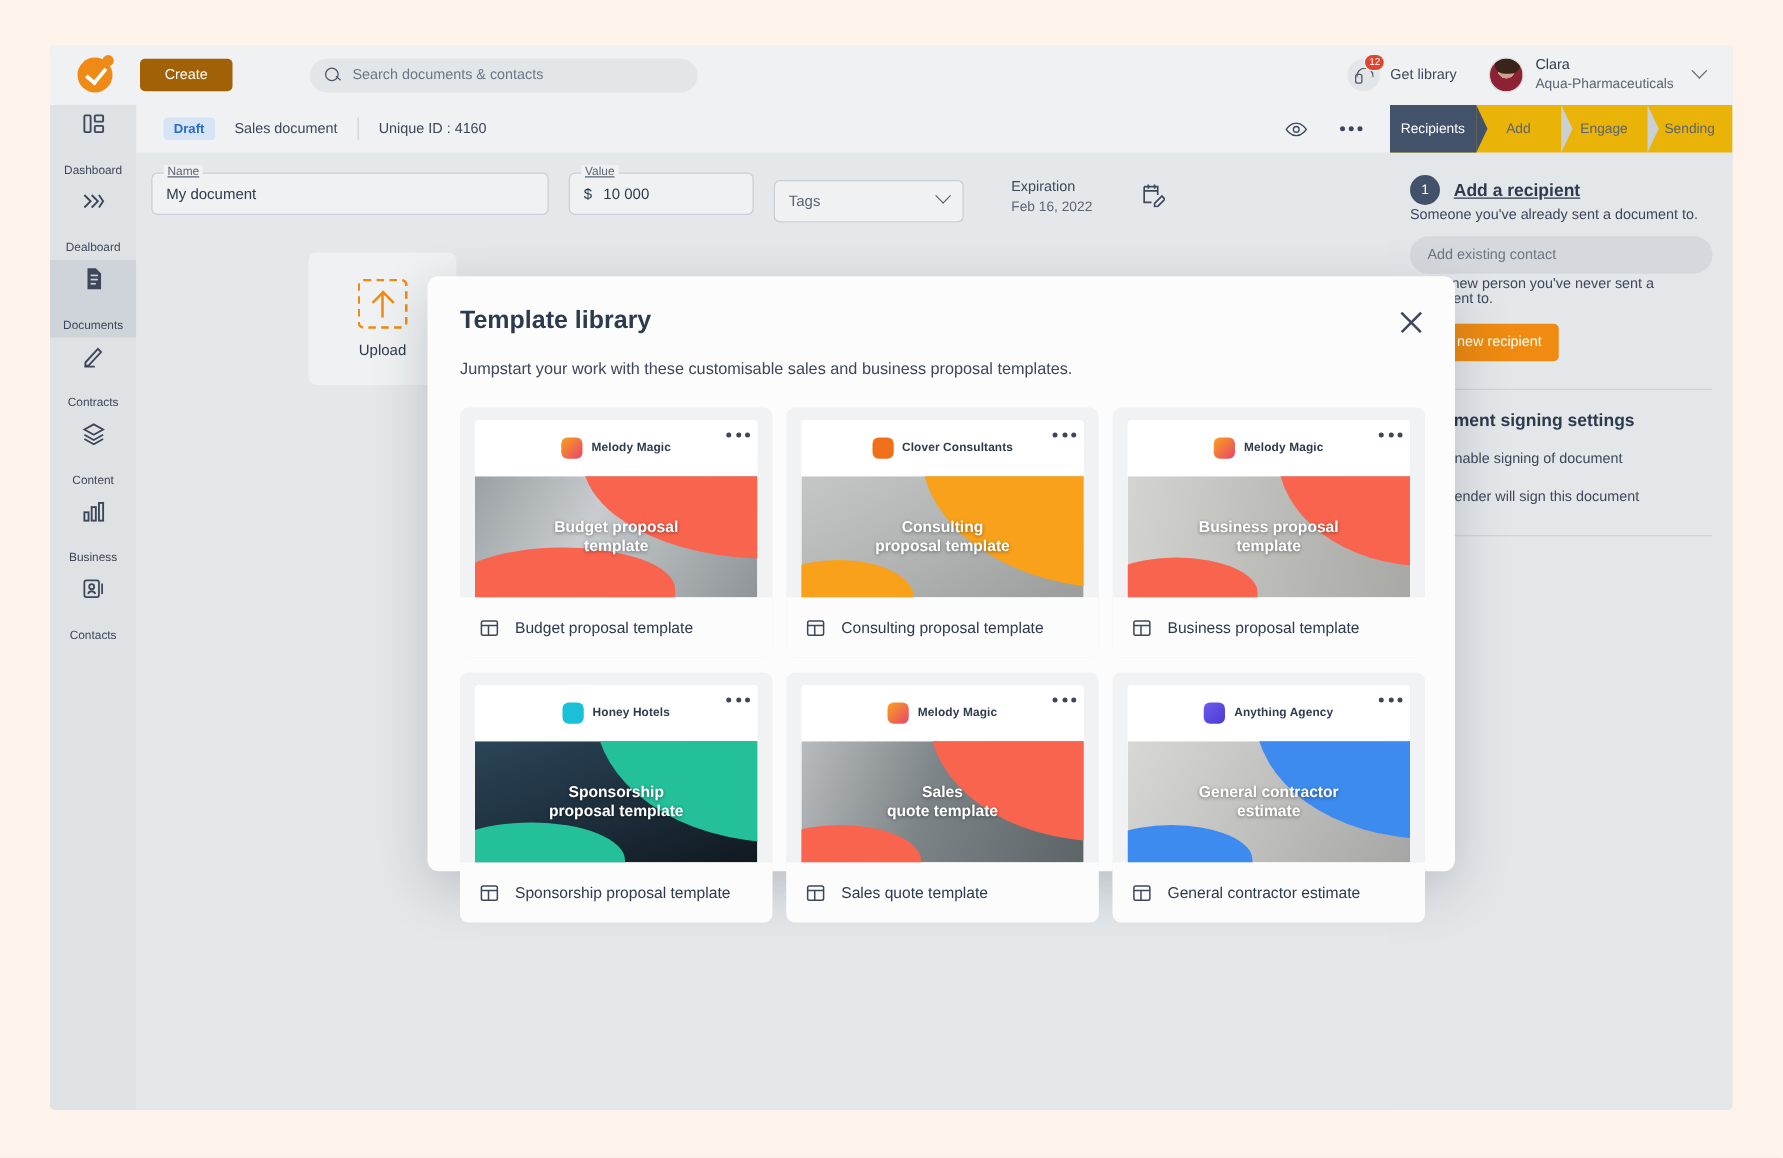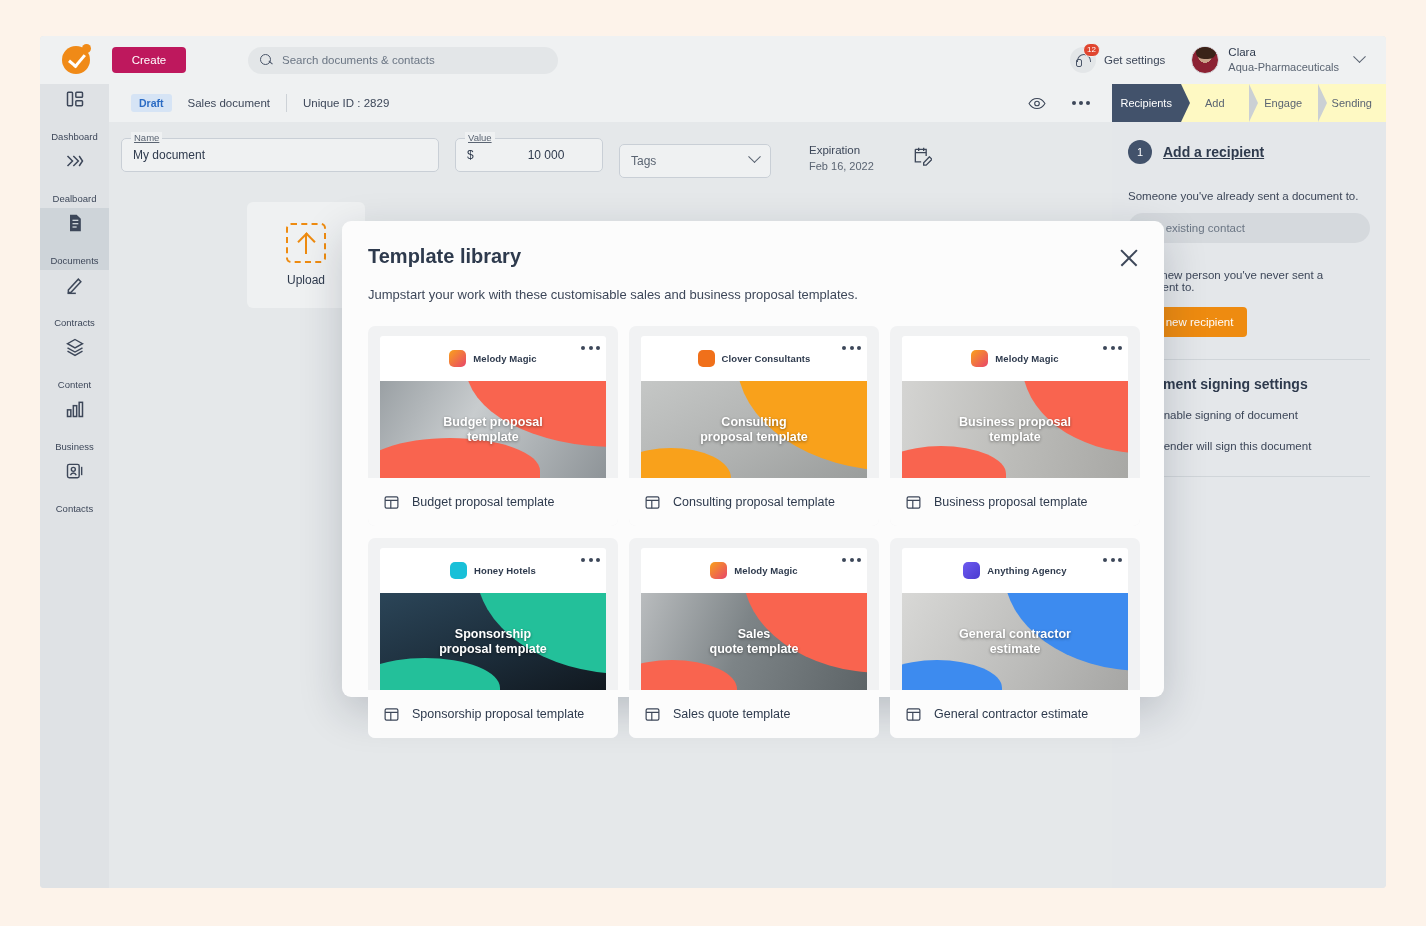--- a/index.html
+++ b/index.html
@@ -30,21 +30,21 @@
     content: ""; position: absolute; left: 7px; top: 8px;
     width: 13px; height: 7px; border-left: 3px solid #fff; border-bottom: 3px solid #fff;
     transform: rotate(-50deg);
   }
   .logo::before {
     content: ""; position: absolute; right: -1px; top: -2px;
     width: 9px; height: 9px; background: #F08A17; border-radius: 50%;
   }
   .create-btn {
     margin-left: 22px; width: 74px; height: 26px;
-    background: #be185d; color: #fff; border: none; border-radius: 4px;
+    background: #a16207; color: #fff; border: none; border-radius: 4px;
     font-size: 11.5px; font-family: "Liberation Sans", sans-serif; cursor: pointer;
   }
   .search-wrap {
     margin-left: 62px; width: 310px; height: 27px;
     background: #E3E6E8; border-radius: 14px;
     display: flex; align-items: center; padding: 0 12px;
   }
   .search-ico { width: 13px; height: 13px; position: relative; flex: none; }
   .search-ico::before {
     content: ""; position: absolute; left: 0; top: 0; width: 9px; height: 9px;
@@ -140,21 +140,21 @@
   .field-label {
     position: absolute; top: -7px; left: 9px; background: #EFF1F2;
     padding: 0 3px; font-size: 9.5px; color: #5A6472; text-decoration: underline;
   }
   .field-val {
     border: none; background: transparent; outline: none;
     font-size: 12px; color: #2E3A4D; width: 100%;
     font-family: "Liberation Sans", sans-serif;
   }
   .f-name { width: 318px; }
-  .f-value { width: 148px; gap: 45px; }
+  .f-value { width: 148px; }
   .cur { font-size: 12px; color: #2E3A4D; margin-right: 9px; }
   .f-tags { width: 152px; margin-top: 6px; justify-content: space-between; }
   .tags-txt { font-size: 12px; color: #5A6472; }
   .exp { margin-left: 22px; margin-top: 4px; line-height: 1.45; }
   .exp-label { font-size: 11.5px; color: #3D4759; }
   .exp-date { font-size: 11px; color: #5A6472; }
   .cal-ico { margin-left: 22px; margin-top: 8px; cursor: pointer; }
   .upload-card {
     margin: 24px 0 0 138px; width: 118px; height: 106px;
     background: #EFF1F2; border-radius: 6px;
@@ -173,41 +173,41 @@
     content: ""; position: absolute; left: 12px; top: 10px; width: 11px; height: 11px;
     border-left: 2px solid #EE8B10; border-top: 2px solid #EE8B10;
     transform: rotate(45deg);
   }
   .upload-label { font-size: 12px; color: #2E3A4D; }
   
   .right-panel {
     position: absolute; right: 0; top: 48px; width: 274px; height: 804px;
     background: #E4E7EA;
   }
-  .wizard { display: flex; height: 38px; background: #fef9c3; }
+  .wizard { display: flex; height: 38px; background: #eab308; }
   .wz {
     flex: 1; display: flex; align-items: center; justify-content: center;
     font-size: 11px; color: #5A6472; position: relative; cursor: pointer;
   }
   .wz::after {
     content: ""; position: absolute; right: -9px; top: 0;
     border-top: 19px solid transparent; border-bottom: 19px solid transparent;
     border-left: 9px solid #CBD0D4; z-index: 2;
   }
   .wz:last-child::after { display: none; }
   .wz.active { background: #42526B; color: #fff; }
   .wz.active::after { border-left-color: #42526B; z-index: 3; }
   .panel-body { padding: 18px 16px; }
   .step-head { display: flex; align-items: center; gap: 11px; }
   .step-num {
     width: 24px; height: 24px; border-radius: 50%; background: #42526B; color: #fff;
     font-size: 11px; display: flex; align-items: center; justify-content: center;
   }
   .step-title { font-size: 14px; font-weight: bold; color: #2E3A4D; text-decoration: underline; }
-  .help-txt { font-size: 11.5px; color: #3D4759; margin-top: 26px; }
+  .help-txt { font-size: 11.5px; color: #3D4759; margin-top: 2px; }
   .ghost-input {
     margin-top: 11px; height: 30px; background: #D5D9DD; border-radius: 15px;
     display: flex; align-items: center; padding: 0 14px;
     font-size: 11.5px; color: #6B7684; cursor: pointer;
   }
   .add-new-btn {
     margin-top: 14px; background: #EE8B10; color: #fff; border: none;
     border-radius: 4px; height: 30px; padding: 0 14px; font-size: 11.5px;
     cursor: pointer; font-family: "Liberation Sans", sans-serif;
   }
@@ -278,21 +278,21 @@
     <button class="create-btn">Create</button>
     <div class="search-wrap">
       <span class="search-ico"></span>
       <input class="search-input" placeholder="Search documents &amp; contacts" style="">
     </div>
     <div class="top-right">
       <div class="support">
         <span class="headset">
           <span class="badge">12</span>
         </span>
-        <span class="support-label">Get settings</span>
+        <span class="support-label">Get library</span>
       </div>
       <div class="user">
         <span class="avatar"></span>
         <span class="user-text">
           <div class="user-name">Clara</div>
           <div class="user-org">Aqua-Pharmaceuticals</div>
         </span>
         <span class="chev-down"></span>
       </div>
     </div>
@@ -354,21 +354,21 @@
       </svg>
       <span class="nav-label">Contacts</span>
     </div>
   </div>
 
   <div class="doc-area">
     <div class="doc-header">
       <span class="pill-draft">Draft</span>
       <span class="doc-type">Sales document</span>
       <span class="doc-divider"></span>
-      <span class="doc-id">Unique ID : 2829</span>
+      <span class="doc-id">Unique ID : 4160</span>
       <span class="doc-actions">
         <svg class="eye-ico" viewBox="0 0 24 18" fill="none" stroke="#3D4759" stroke-width="1.5">
           <path d="M1 9s4-7 11-7 11 7 11 7-4 7-11 7S1 9 1 9z"></path>
             <circle cx="12" cy="9" r="3.2"></circle>
         </svg>
         <span class="dots">
             <span></span>
             <span></span>
             <span></span>
           </span>

